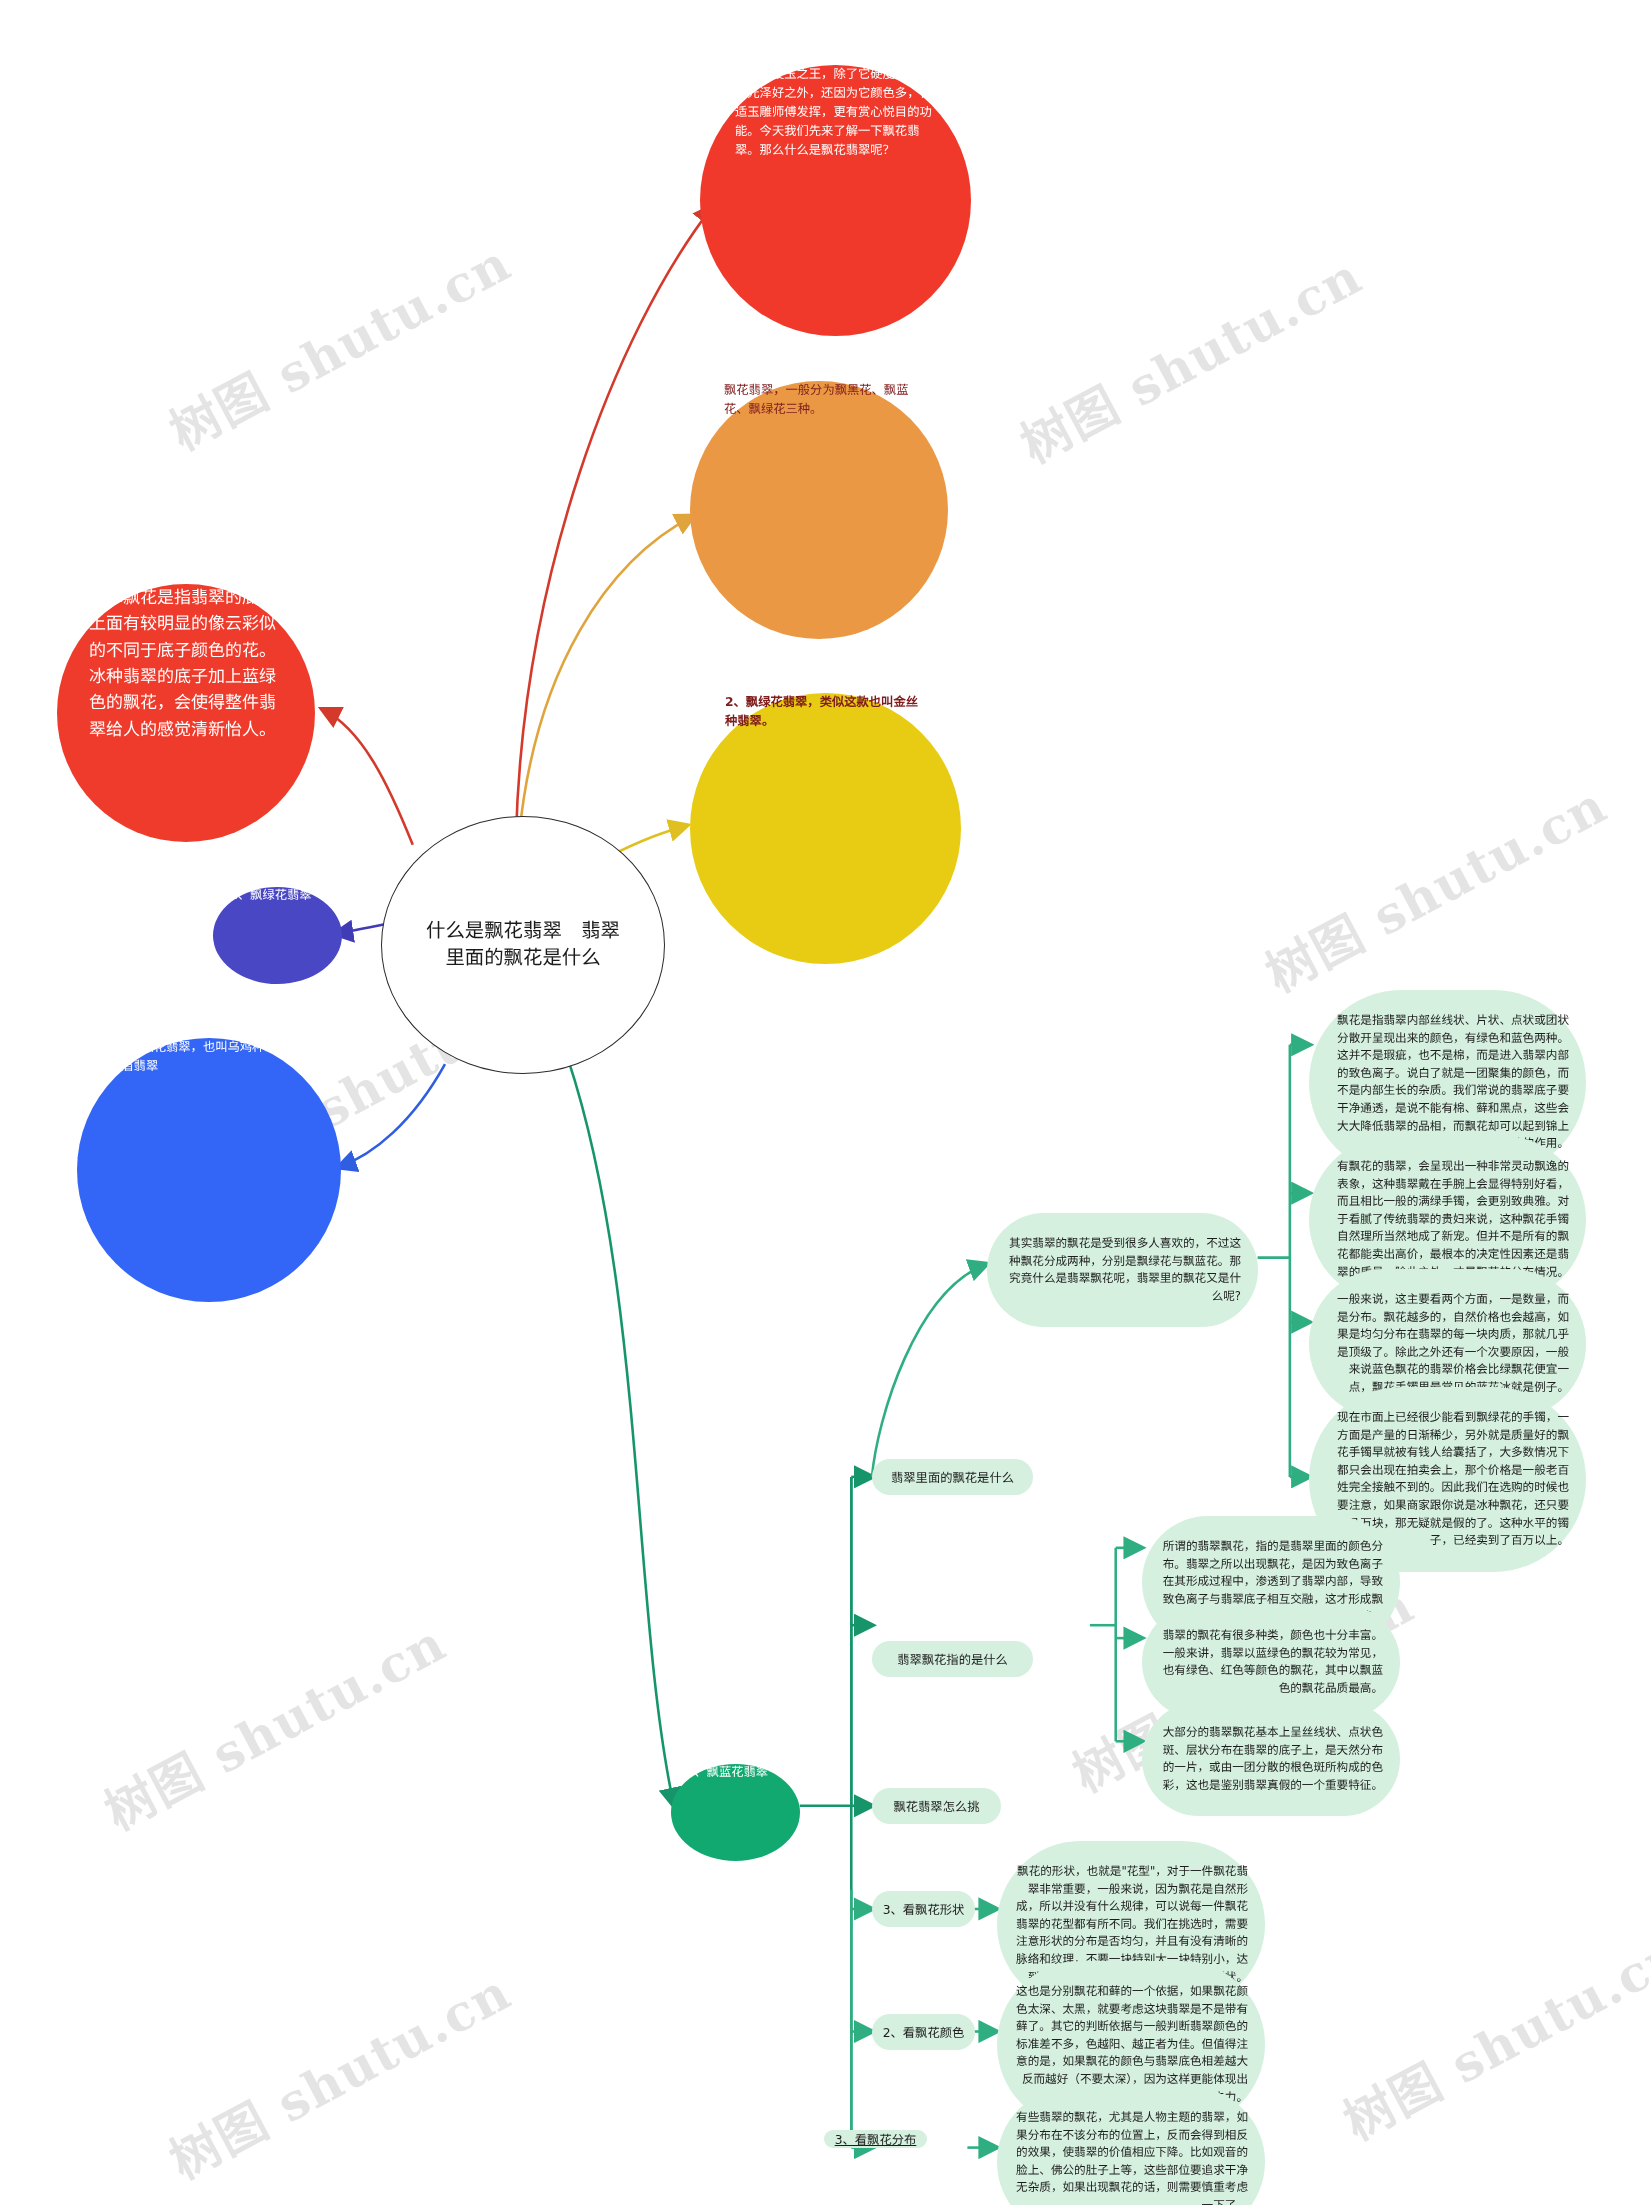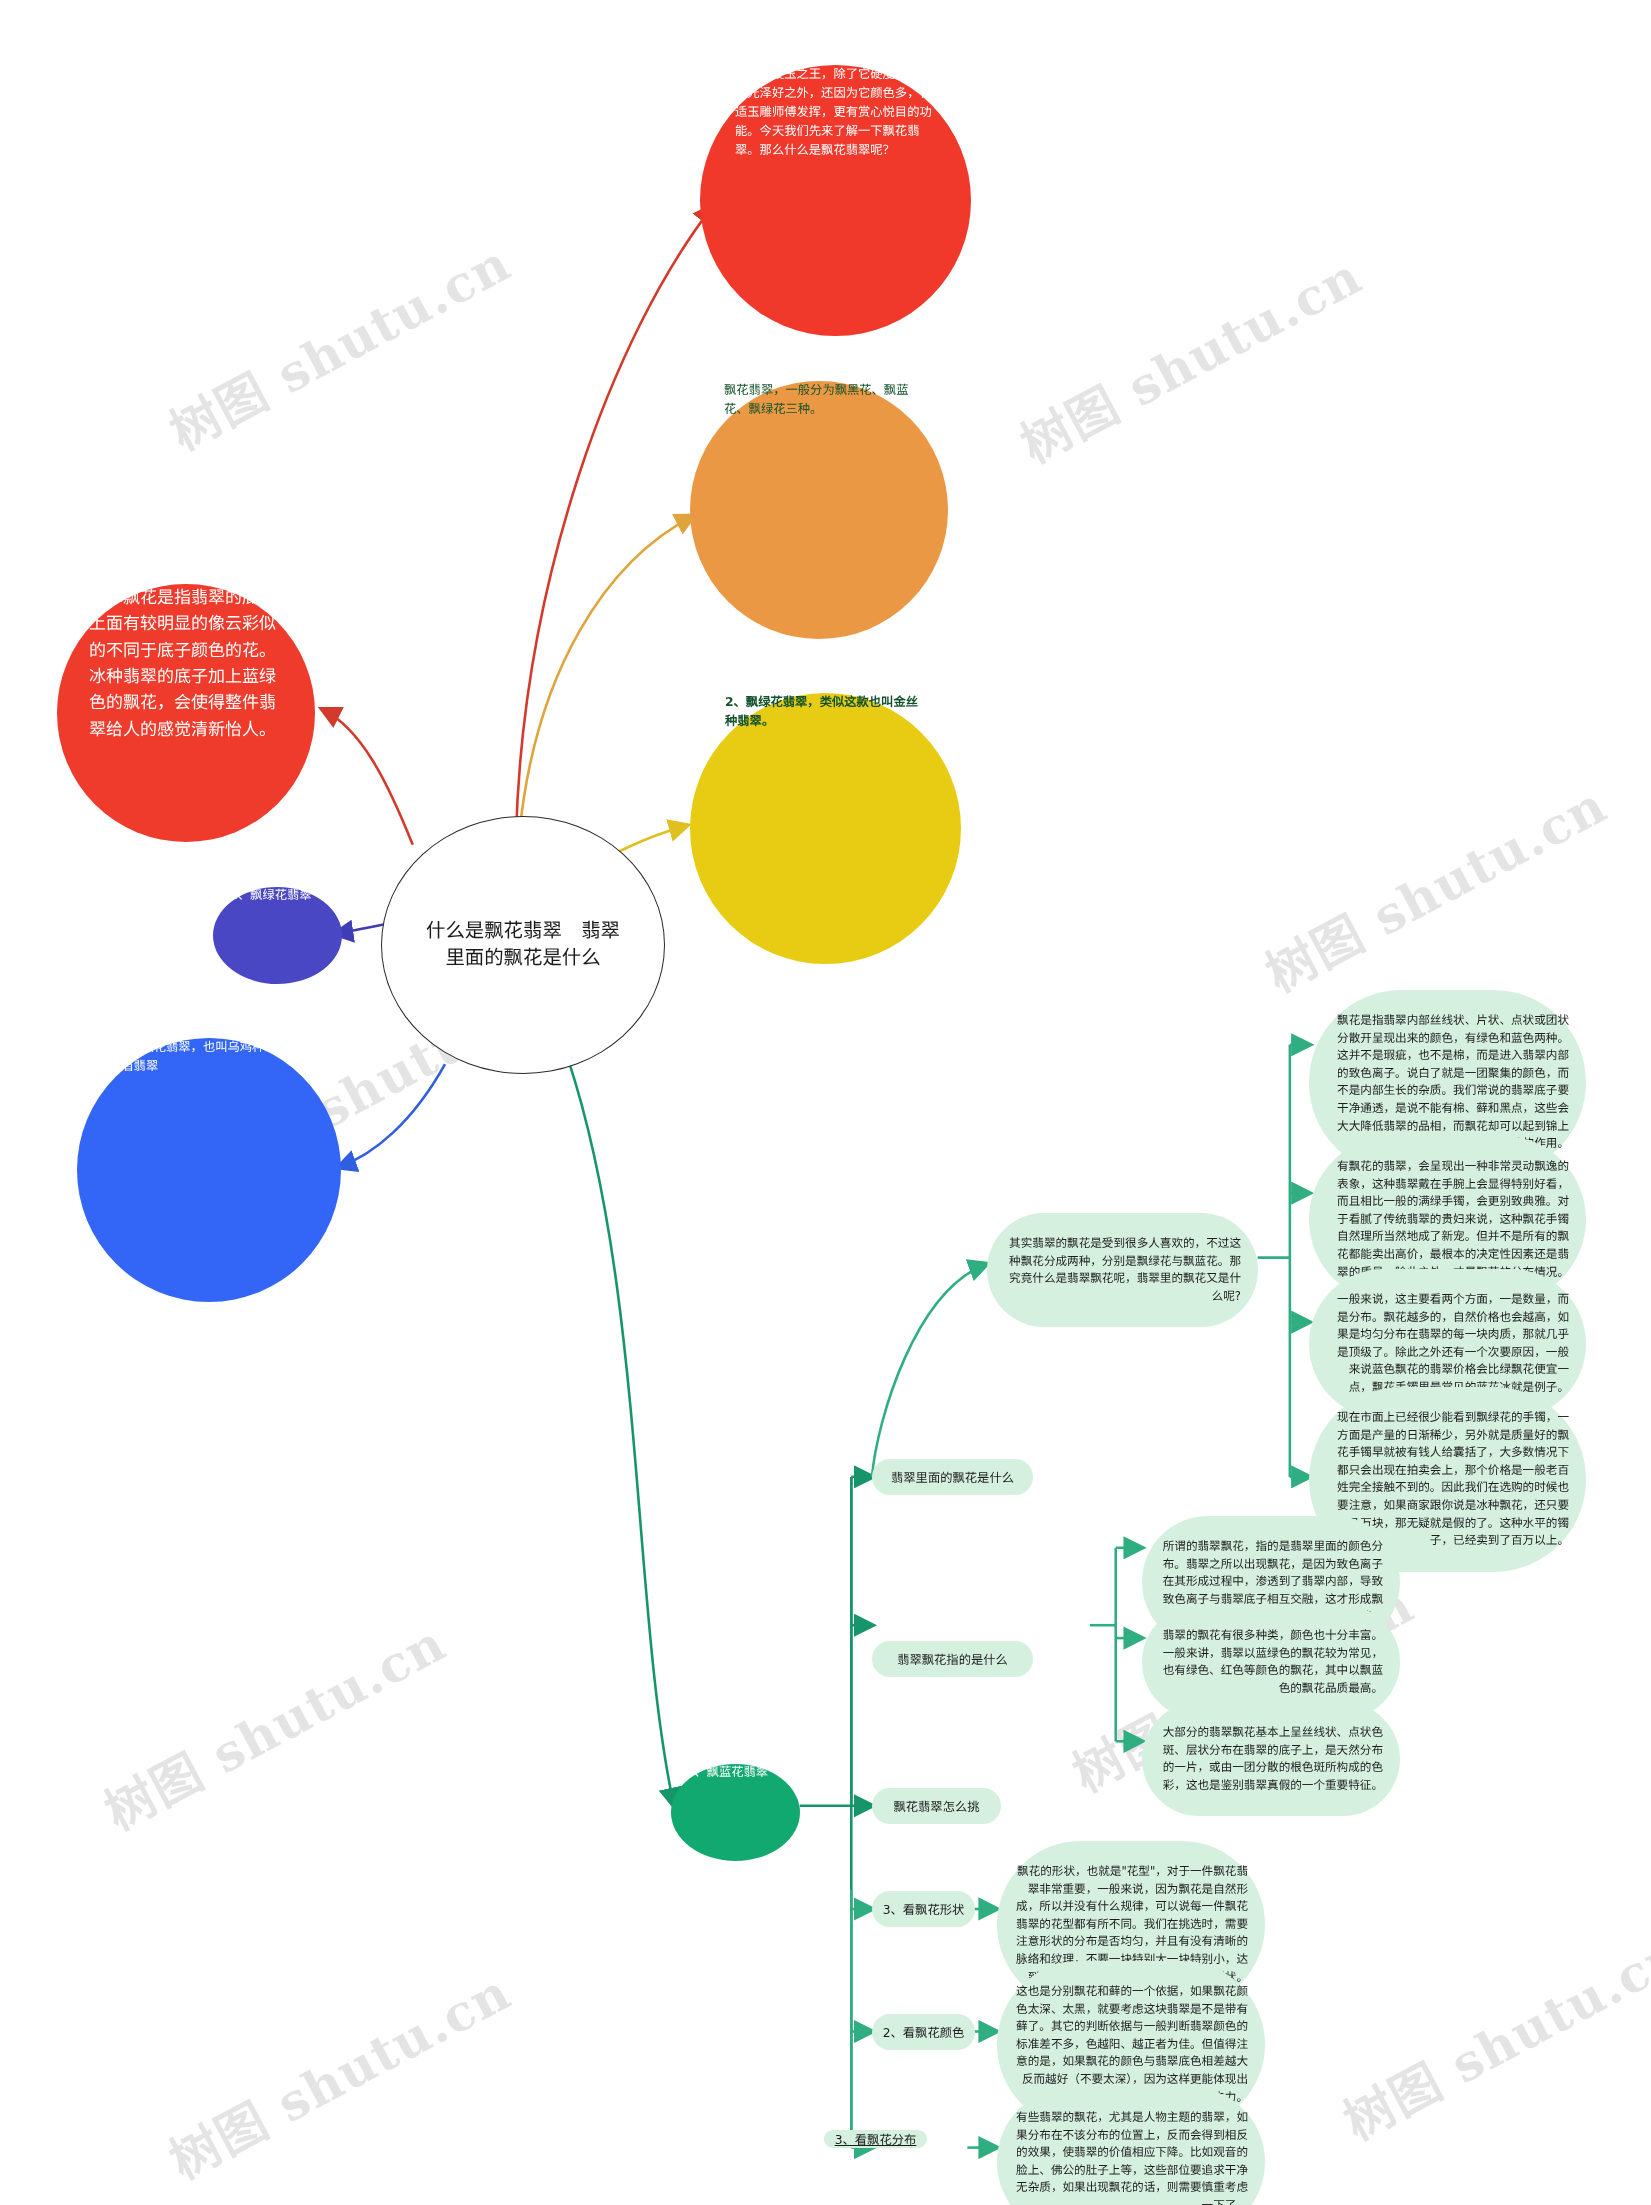--- a/index.html
+++ b/index.html
@@ -65,21 +65,21 @@
     font-size:12.3px;
     padding:5.8px 10.3px;
   }
   .bubble.para{
     text-align:right;
     font-size:11.6px;
     line-height:1.52;
     padding:22px 17px;
   }
   .white-text{color:#ffffff;}
-  .dark-text{color:#14532d;}
+  .dark-text{color:#7f1d1d;}
 </style>
 </head>
 <body>
 
 <div id="canvas">
 
   <div class="wm" style="left:155px;top:400px;">树图 shutu.cn</div>
   <div class="wm" style="left:1006px;top:413px;">树图 shutu.cn</div>
   <div class="wm" style="left:1251px;top:942px;">树图 shutu.cn</div>
   <div class="wm" style="left:194px;top:1135px;">树图 shutu.cn</div>

